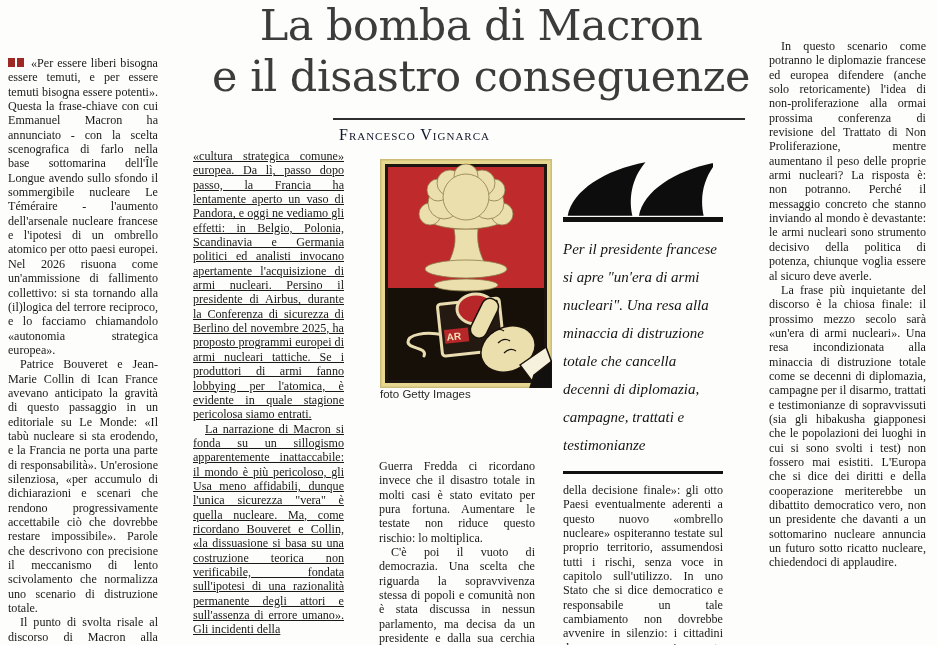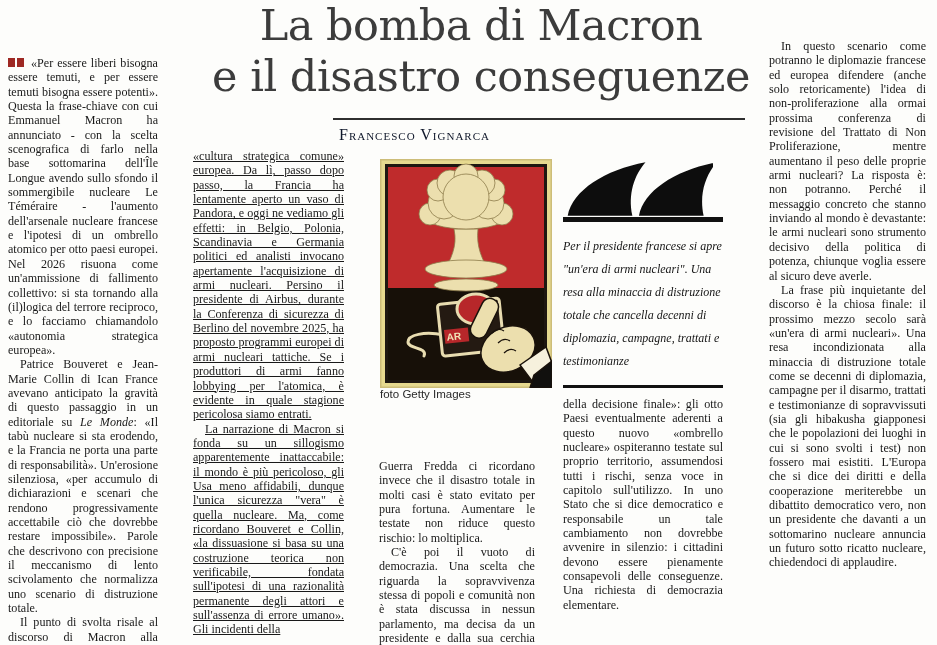--- a/index.html
+++ b/index.html
@@ -20,37 +20,37 @@
     font-variant:small-caps; font-size:16px; letter-spacing:1px; color:#0f172a;
   }
   
   .col { position:absolute; font-size:12.1px; line-height:14.35px; text-align:justify; hyphens:auto; }
   .col p { margin:0; text-indent:12px; }
   .col p.noindent { text-indent:0; }
   #col1 { left:8px;   top:56px;  width:150px; }
   #col2 { left:193px; top:149px; width:151px;text-decoration:underline; }
   #col3text { left:379px; top:415px; width:156px;margin-top:44px; }
   #col5 { left:749px; top:39px;  width:157px;margin-left:20px; }
-  .ital { font-style:italic; }
+  .ital { }
   .footnote { font-style:italic; }
   
   .flag { display:inline-block; margin-right:5px; }
   .flag i { display:inline-block; width:7px; height:9px; background:#9e2823; margin-right:2px; }
   
   .figure { position:absolute; left:380px; top:159px; width:172px; }
   .figure svg { display:block; }
   .caption {
     font-family:"Liberation Sans", sans-serif;
     font-size:11.5px; color:#2a2a2a; text-align:left;
   }
   
   #col4 { position:absolute; left:563px; top:160px; width:160px; }
   .quote-marks { height:57px; border-bottom:5px solid #111; }
   .quote-text {
-    margin-top:13px; font-style:italic; font-size:12px; line-height:23px;
+    margin-top:13px; font-style:italic; font-size:15px; line-height:28px;
     color:#141414; text-align:left;
   }
   .quote-endrule { margin-top:12px; height:3px; background:#111; }
   .col4-body { margin-top:9px; font-size:12.1px; line-height:14.35px; text-align:justify; hyphens:auto; }
   .col4-body p { margin:0; text-indent:0; }
 </style>
 </head>
 <body>
 
 <div class="page">

